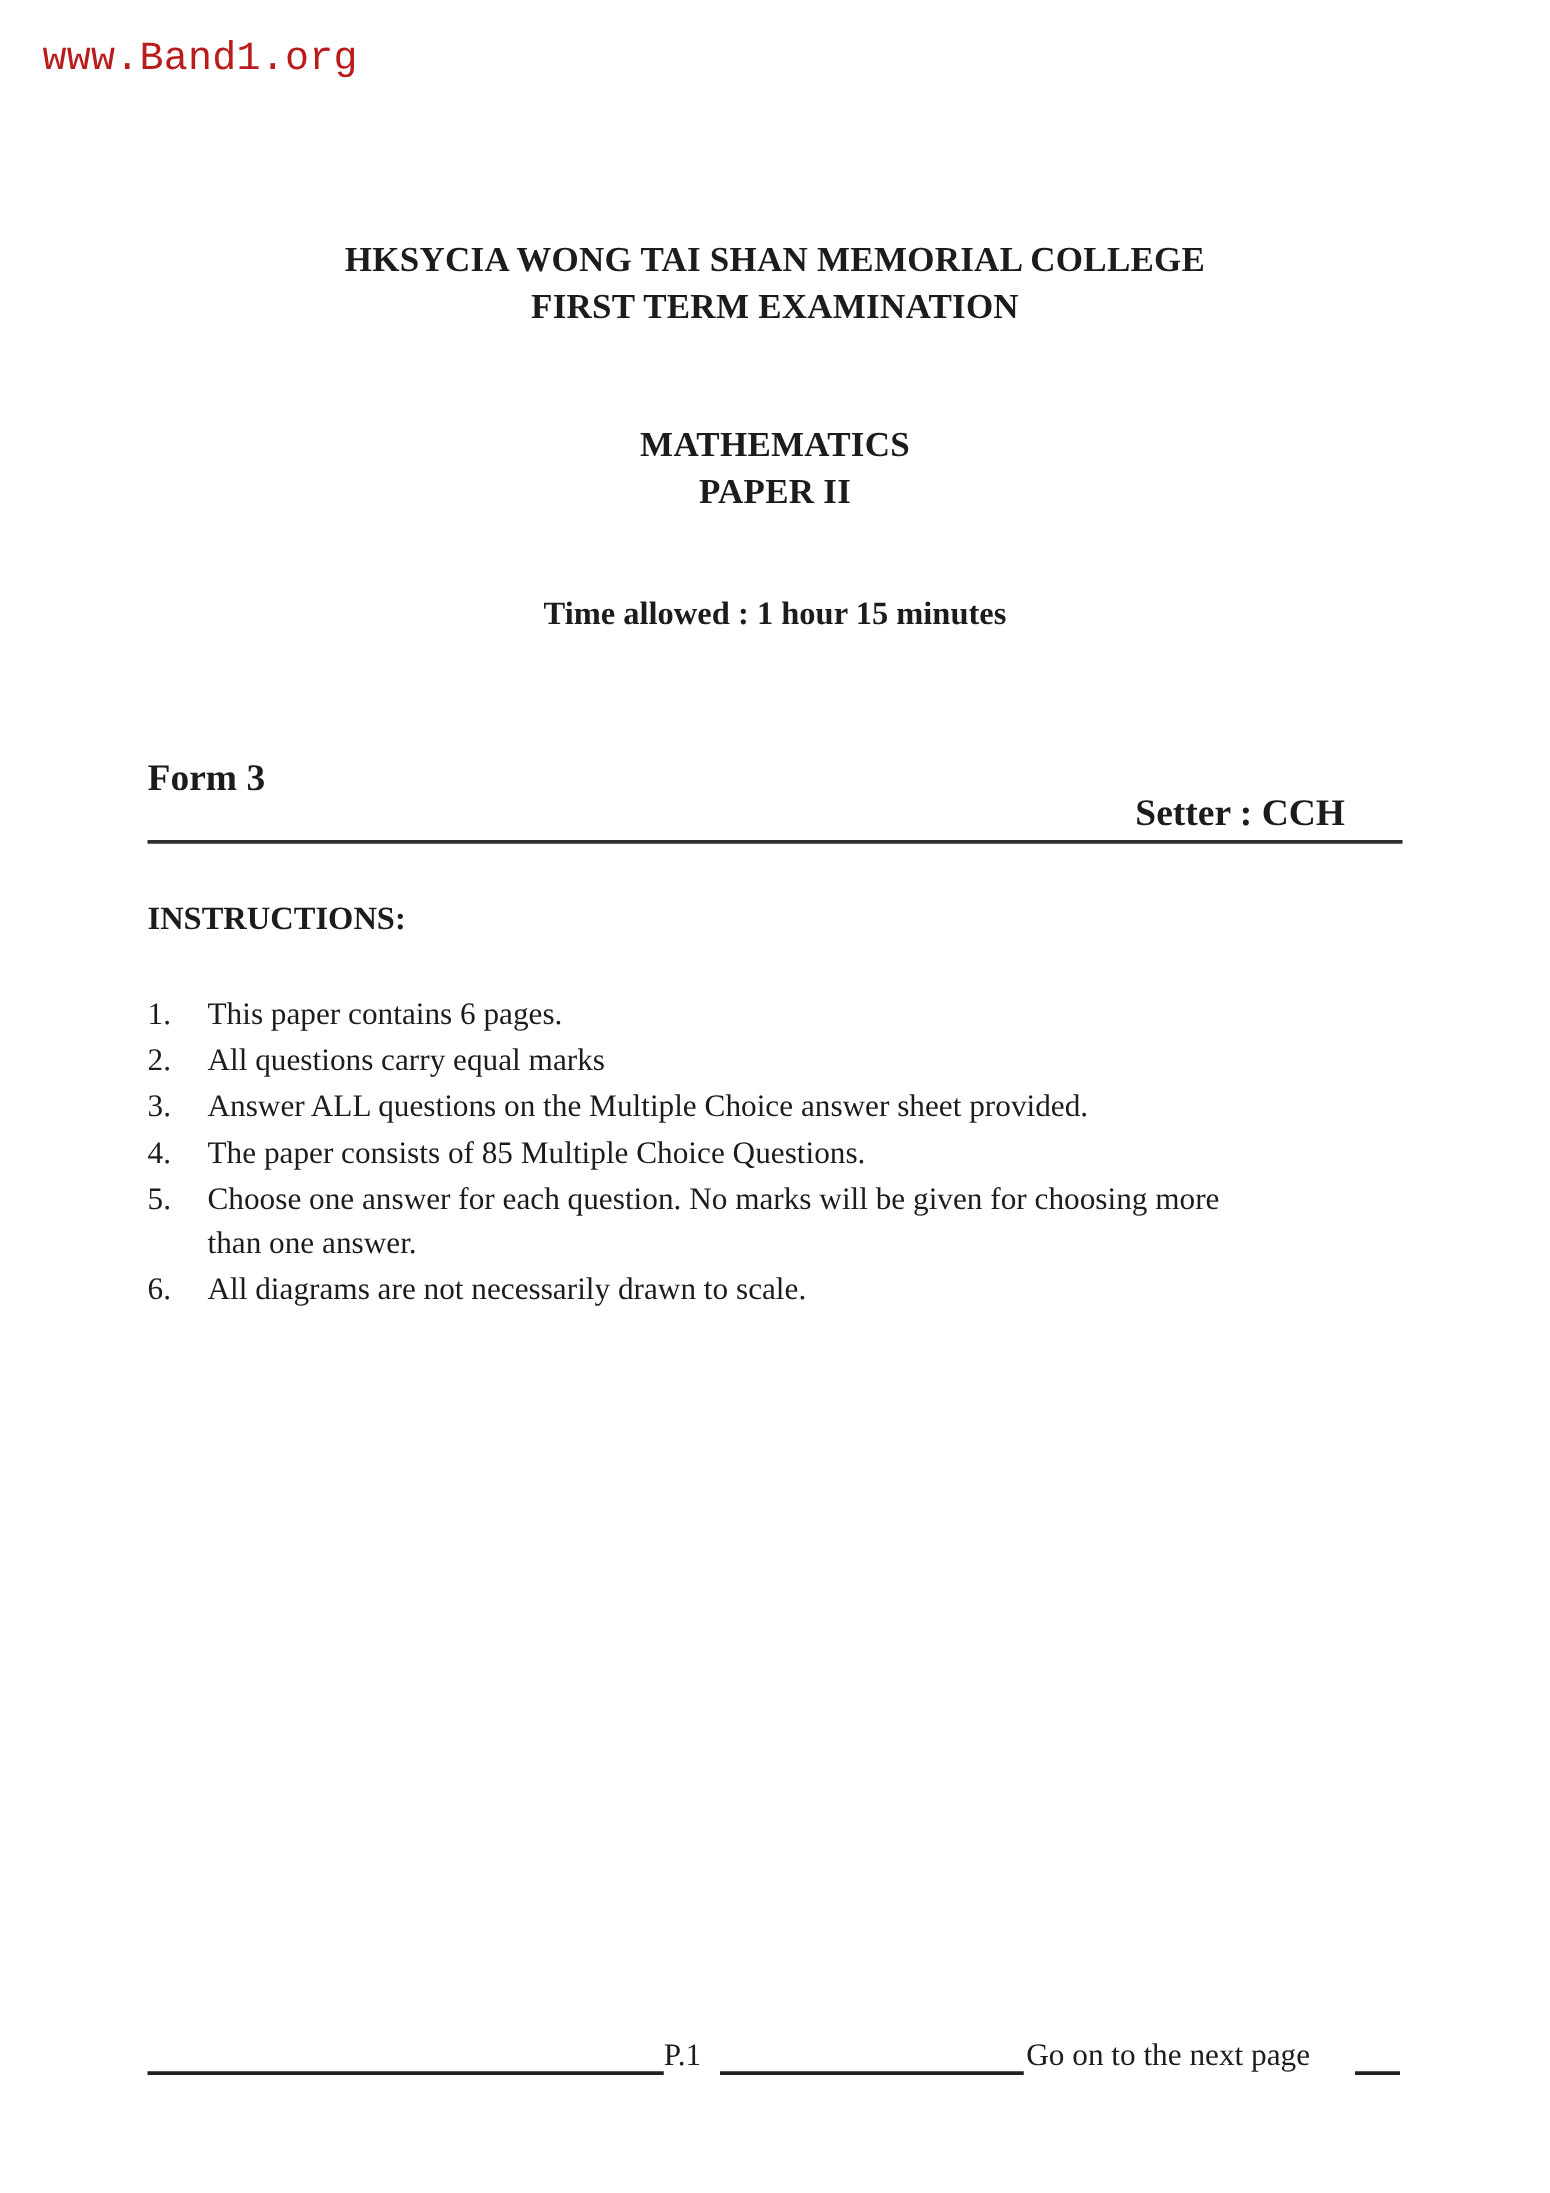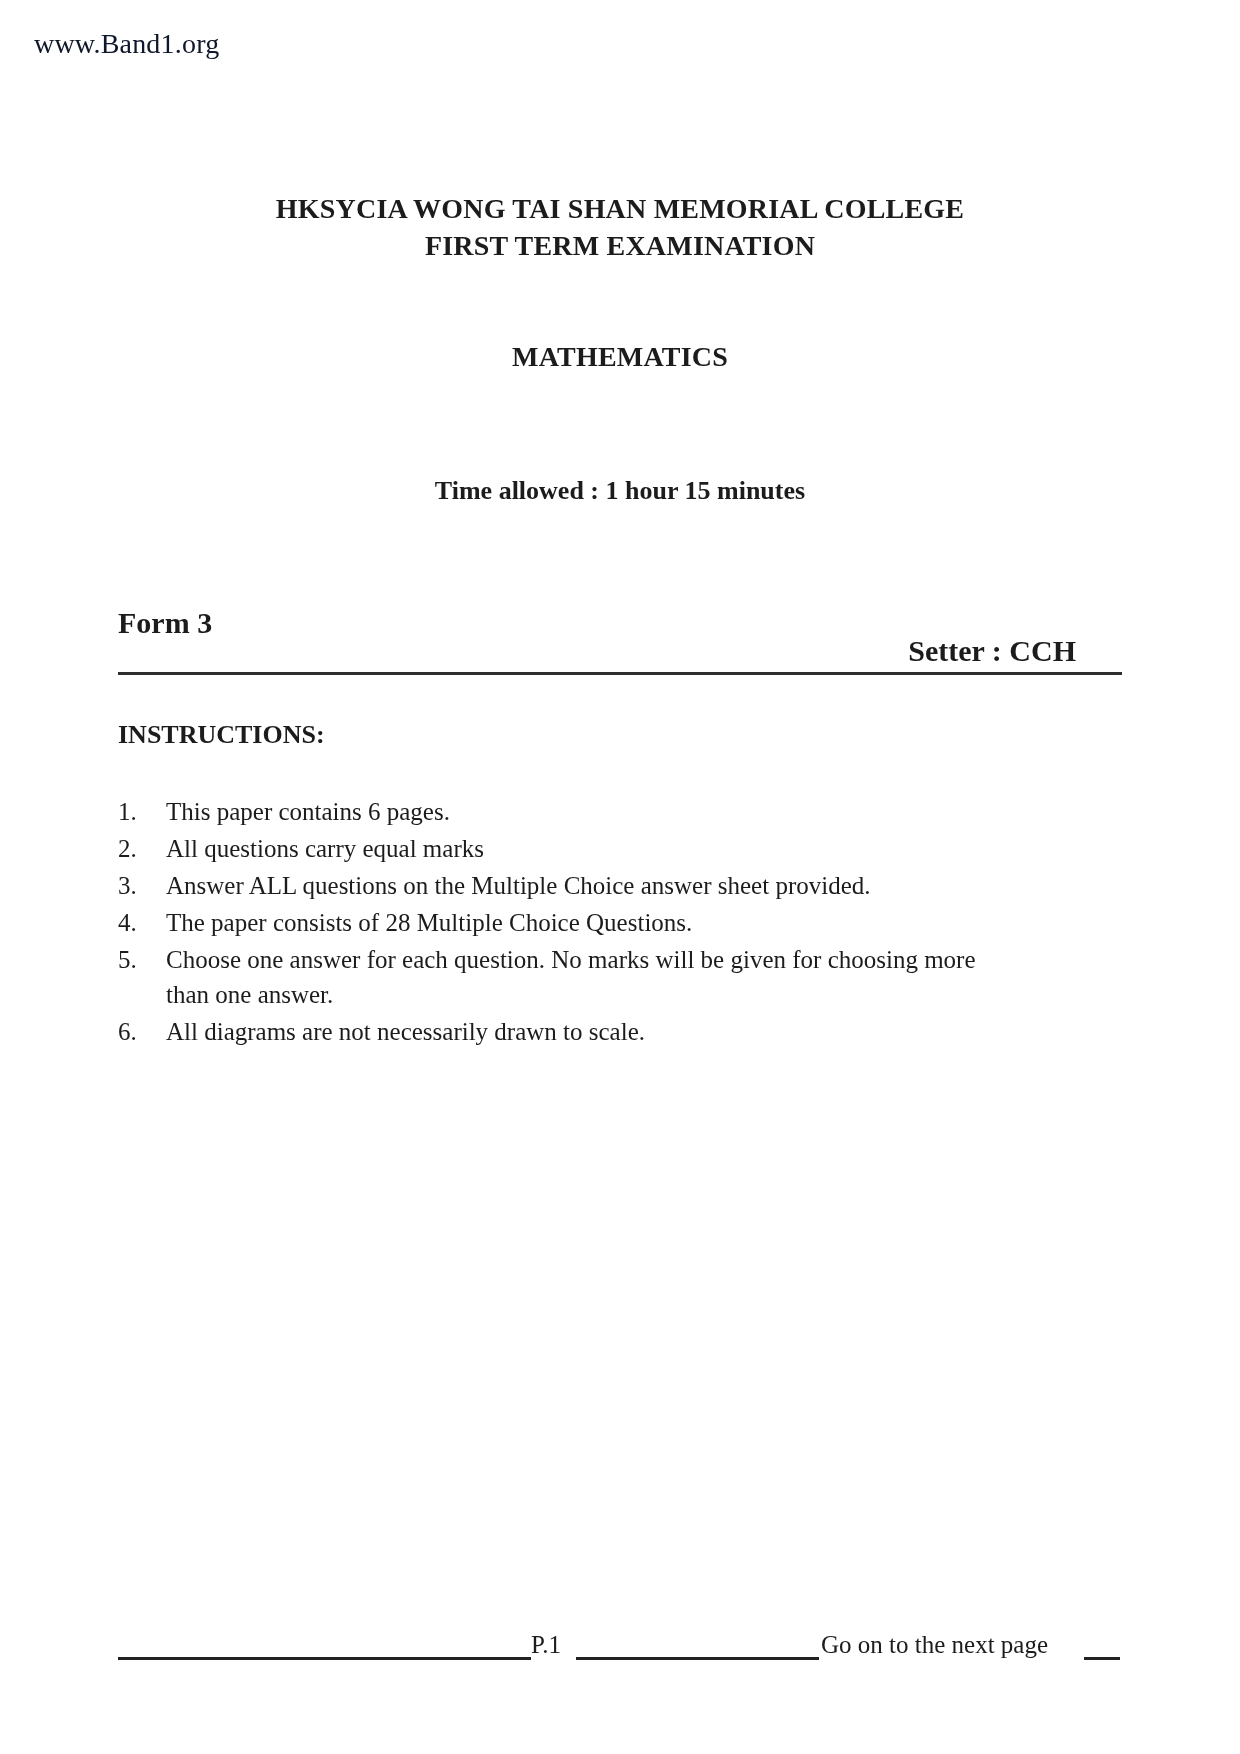--- a/index.html
+++ b/index.html
@@ -10,23 +10,23 @@
     background: #ffffff;
     color: #1c1c1c;
     font-family: "Liberation Serif", serif;
     overflow: hidden;
   }
 
   .watermark {
     position: absolute;
     left: 34px;
     top: 28px;
-    font-family: Liberation Serif, serif;
-    font-size: 28px;
-    color: #0f172a;
+    font-family: Liberation Mono, monospace;
+    font-size: 32px;
+    color: #b91c1c;
     letter-spacing: 0.2px;
   }
 
   .center-block {
     position: absolute;
     left: 118px;
     width: 1004px;
     text-align: center;
     font-weight: bold;
     font-size: 28px;
@@ -116,20 +116,21 @@
 
 <div class="watermark">www.Band1.org</div>
 
 <div class="center-block school-block">
   <div>HKSYCIA WONG TAI SHAN MEMORIAL COLLEGE</div>
   <div>FIRST TERM EXAMINATION</div>
 </div>
 
 <div class="center-block subject-block">
   <div>MATHEMATICS</div>
+  <div>PAPER II</div>
 </div>
 
 <div class="time-allowed">Time allowed : 1 hour 15 minutes</div>
 
 <div class="meta-row">
   <span class="form">Form 3</span>
   <span class="setter">Setter : CCH</span>
 </div>
 
 <div class="rule"></div>
@@ -144,21 +145,21 @@
   <div class="instr-item">
     <span class="num">2.</span>
     <span class="lines"><span class="line">All questions carry equal marks</span></span>
   </div>
   <div class="instr-item">
     <span class="num">3.</span>
     <span class="lines"><span class="line">Answer ALL questions on the Multiple Choice answer sheet provided.</span></span>
   </div>
   <div class="instr-item">
     <span class="num">4.</span>
-    <span class="lines"><span class="line">The paper consists of 28 Multiple Choice Questions.</span></span>
+    <span class="lines"><span class="line">The paper consists of 85 Multiple Choice Questions.</span></span>
   </div>
   <div class="instr-item">
     <span class="num">5.</span>
     <span class="lines">
       <div class="line">Choose one answer for each question. No marks will be given for choosing more</div>
       <div class="line">than one answer.</div>
     </span>
   </div>
   <div class="instr-item">
     <span class="num">6.</span>

